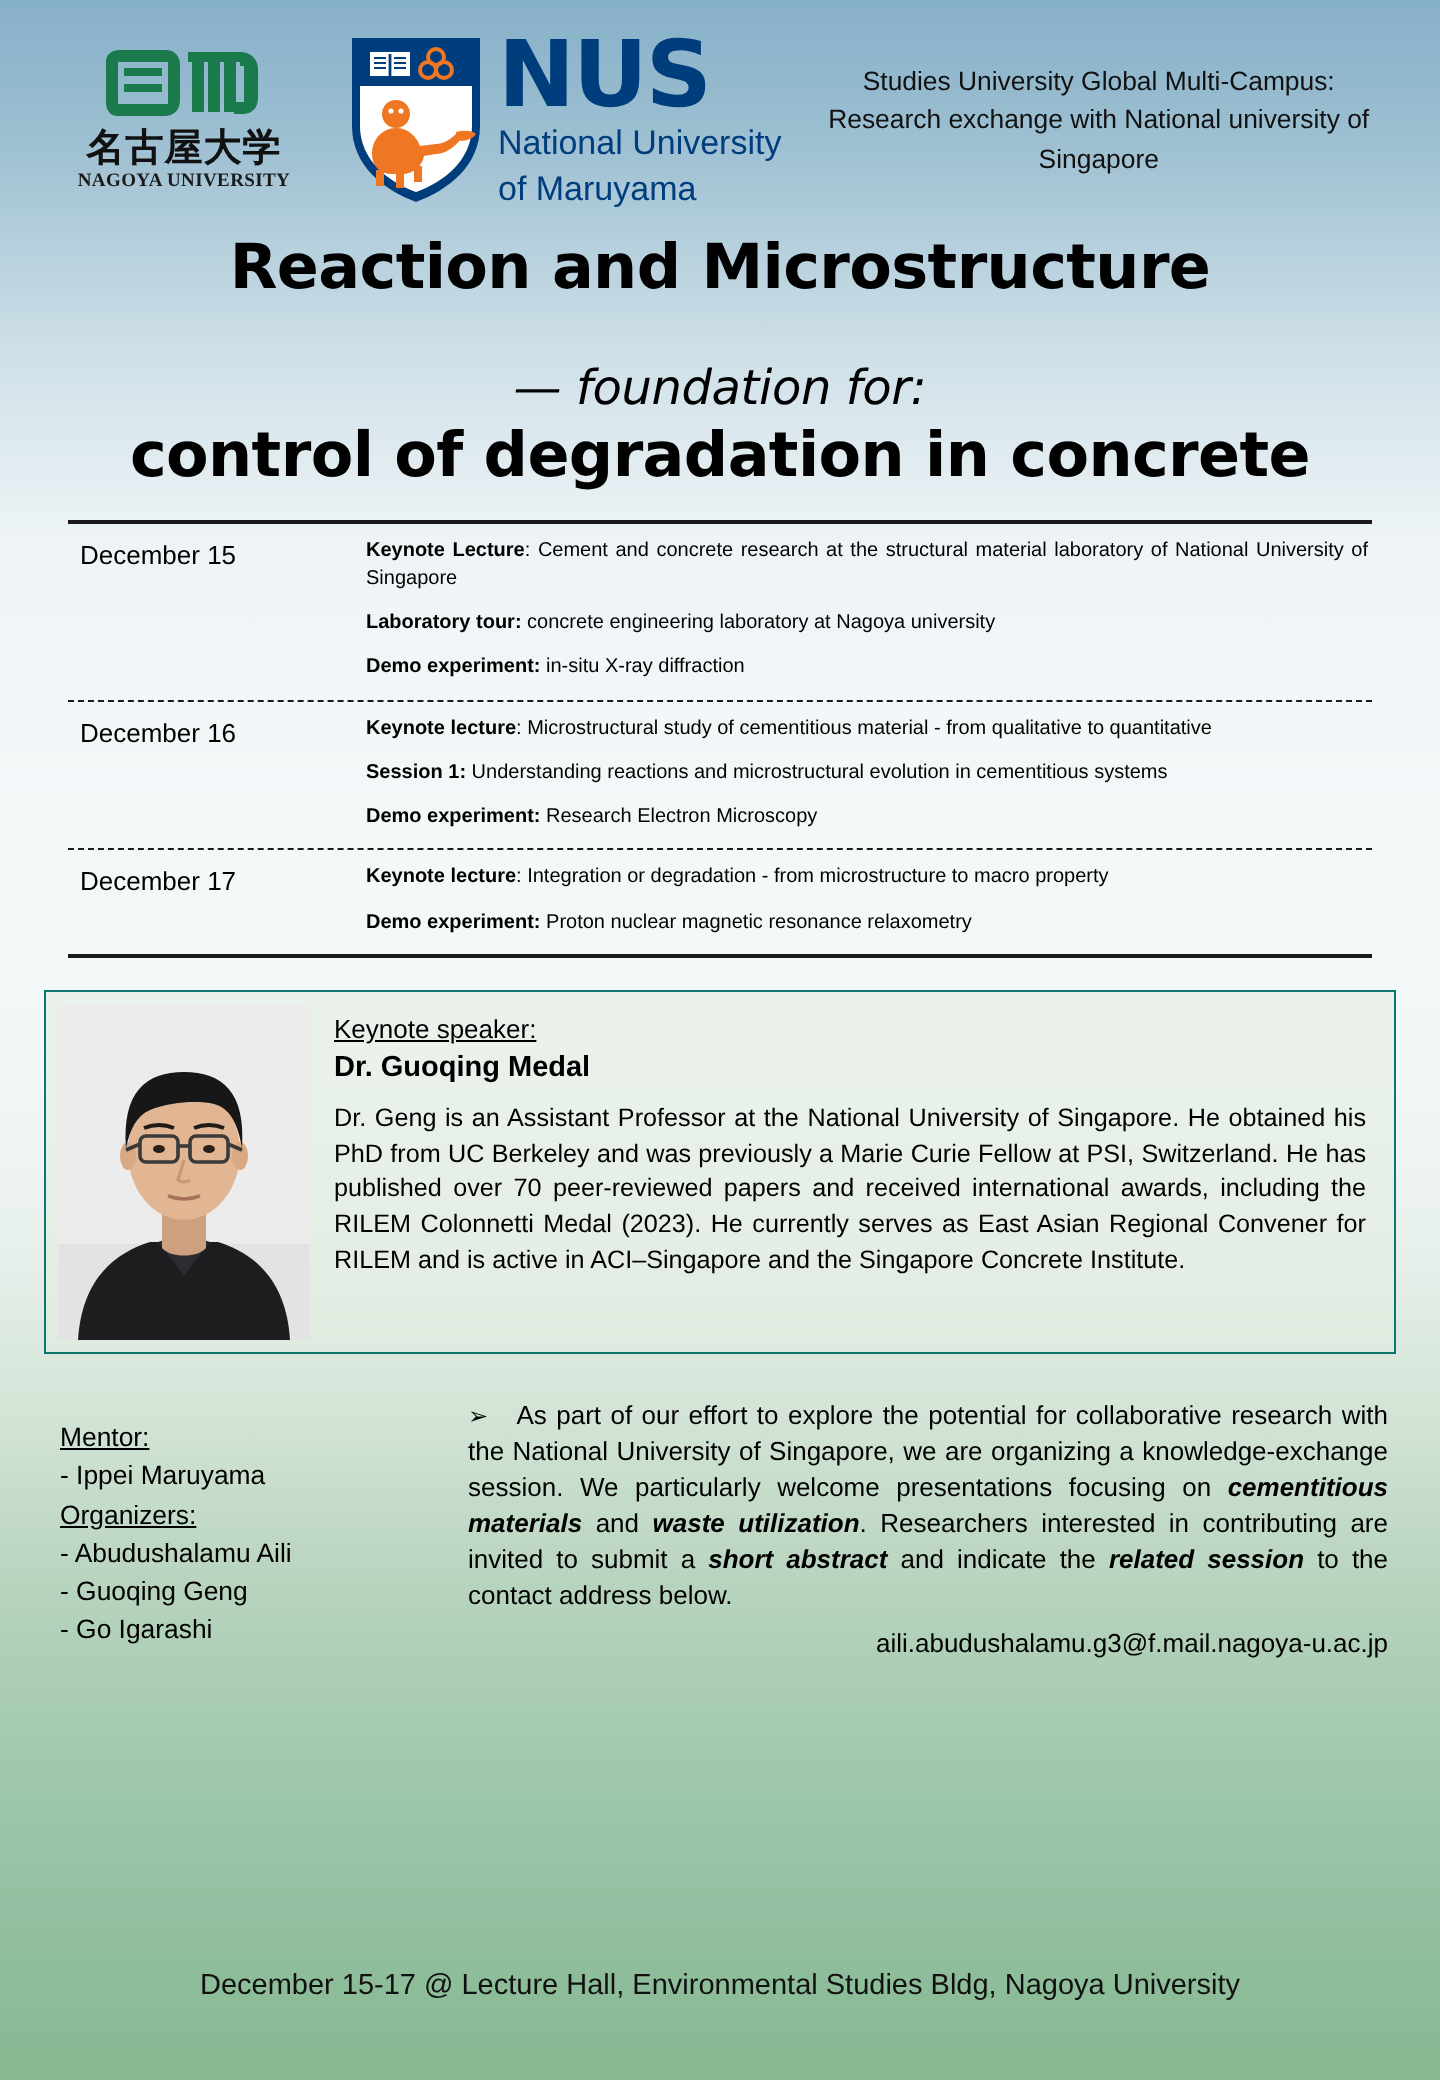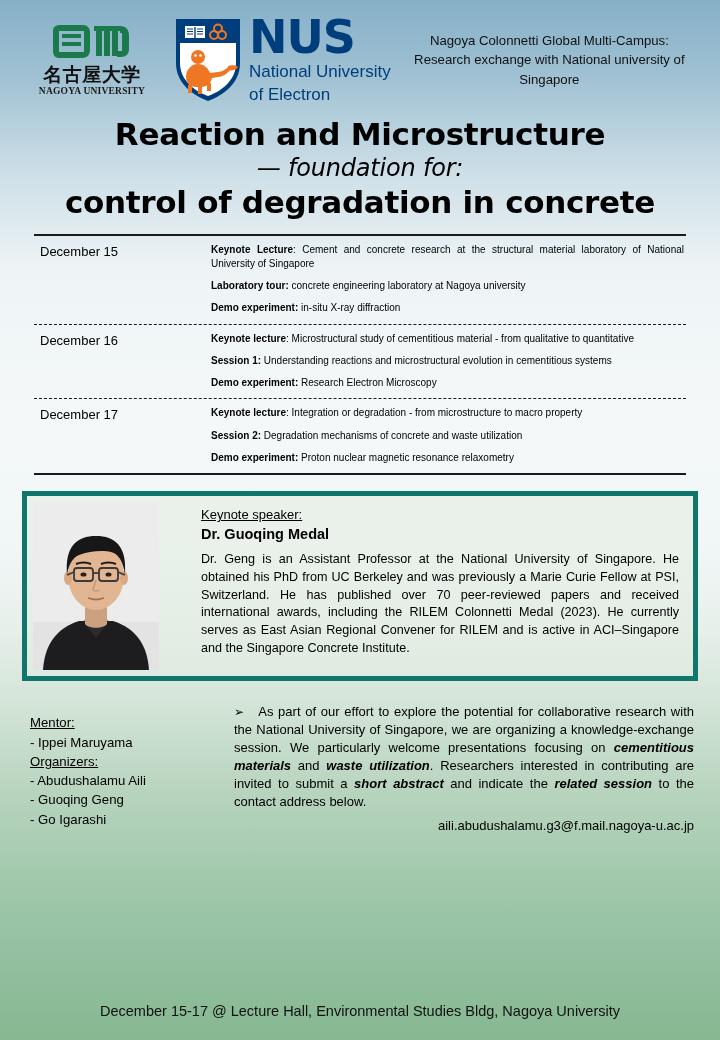--- a/index.html
+++ b/index.html
@@ -109,36 +109,36 @@
     font-weight: 700;
     line-height: 1.18;
     letter-spacing: -0.3px;
   }
   .title-line2 {
     font-family: "DejaVu Sans", sans-serif;
     font-size: 24px;
     font-style: italic;
     line-height: 1.3;
     letter-spacing: -0.2px;
+    margin-top: 26px;
   }
 
   
   .schedule {
     margin: 10px 34px 0 34px;
   }
   .rule-solid {
     border-top: 2.5px solid #1a1a1a;
   }
   .rule-dashed {
     border-top: 1.5px dashed #1a1a1a;
   }
   .day {
     display: flex;
     padding: 7px 0 8px 0;
-    gap: 28px;
   }
   .day-date {
     flex: 0 0 120px;
     font-size: 13px;
     padding-top: 1px;
     padding-left: 6px;
   }
   .day-items { flex: 1; padding-right: 2px; }
   .day-item {
     font-size: 10px;
@@ -146,25 +146,24 @@
     text-align: justify;
     margin-bottom: 9px;
     margin-left: 29px;
   }
   .day-item:last-child { margin-bottom: 1px; }
   .day-item b { font-weight: 700; }
 
   
   .speaker-box {
     margin: 16px 22px 0 22px;
-    border: 5px solid #0f766e;
+    border: 1px solid #0f766e;
     background: rgba(226,236,224,0.55);
     display: flex;
     padding: 6px;
-    gap: 30px;
   }
   .speaker-photo {
     flex: 0 0 126px;
     height: 168px;
     position: relative;
     overflow: hidden;
     background: #e9e9e9;
   }
   .speaker-info {
     flex: 1;
@@ -216,21 +215,21 @@
     text-align: right;
     margin-top: 6px;
     font-size: 13px;
   }
 
   
   .footer {
     position: absolute;
     left: 0;
     right: 0;
-    bottom: 21px;
+    bottom: 39px;
     text-align: center;
     font-size: 14.5px;
     color: #111;
   }
 </style>
 </head>
 <body>
 
 <div class="header">
 
@@ -281,26 +280,26 @@
         <path d="M54 49 C58 48 62 48 64 50 C62 53 58 54 54 53 Z"></path>
       </g>
       <g fill="#ffffff">
         <circle cx="21.5" cy="38.5" r="1.3"></circle>
         <circle cx="26.5" cy="38.5" r="1.3"></circle>
       </g>
     </svg>
     <div class="nus-text">
       <span class="nus-acronym">NUS</span>
       <span class="nus-full">National University</span>
-      <span class="nus-full">of Electron</span>
+      <span class="nus-full">of Maruyama</span>
     </div>
   </div>
 
   <div class="header-title">
-    <div>Nagoya Colonnetti Global Multi-Campus:</div>
+    <div>Studies University Global Multi-Campus:</div>
     <div>Research exchange with National university of Singapore</div>
   </div>
 </div>
 
 <div class="main-title">
   <div class="title-line1">Reaction and Microstructure</div>
   <div class="title-line2">— foundation for:</div>
   <div class="title-line3">control of degradation in concrete</div>
 </div>
 
@@ -339,23 +338,20 @@
     </div>
   </div>
 
   <div class="rule-dashed"></div>
 
   <div class="day">
     <div class="day-date">December 17</div>
     <div class="day-items">
       <div class="day-item">
         <b>Keynote lecture</b><span>:</span><span> Integration or degradation - from microstructure to macro property</span>
-      </div>
-      <div class="day-item">
-        <b>Session 2:</b><span> Degradation mechanisms of concrete and waste utilization</span>
       </div>
       <div class="day-item">
         <b>Demo experiment:</b><span> Proton nuclear magnetic resonance relaxometry</span>
       </div>
     </div>
   </div>
 
   <div class="rule-solid"></div>
 </div>
 

